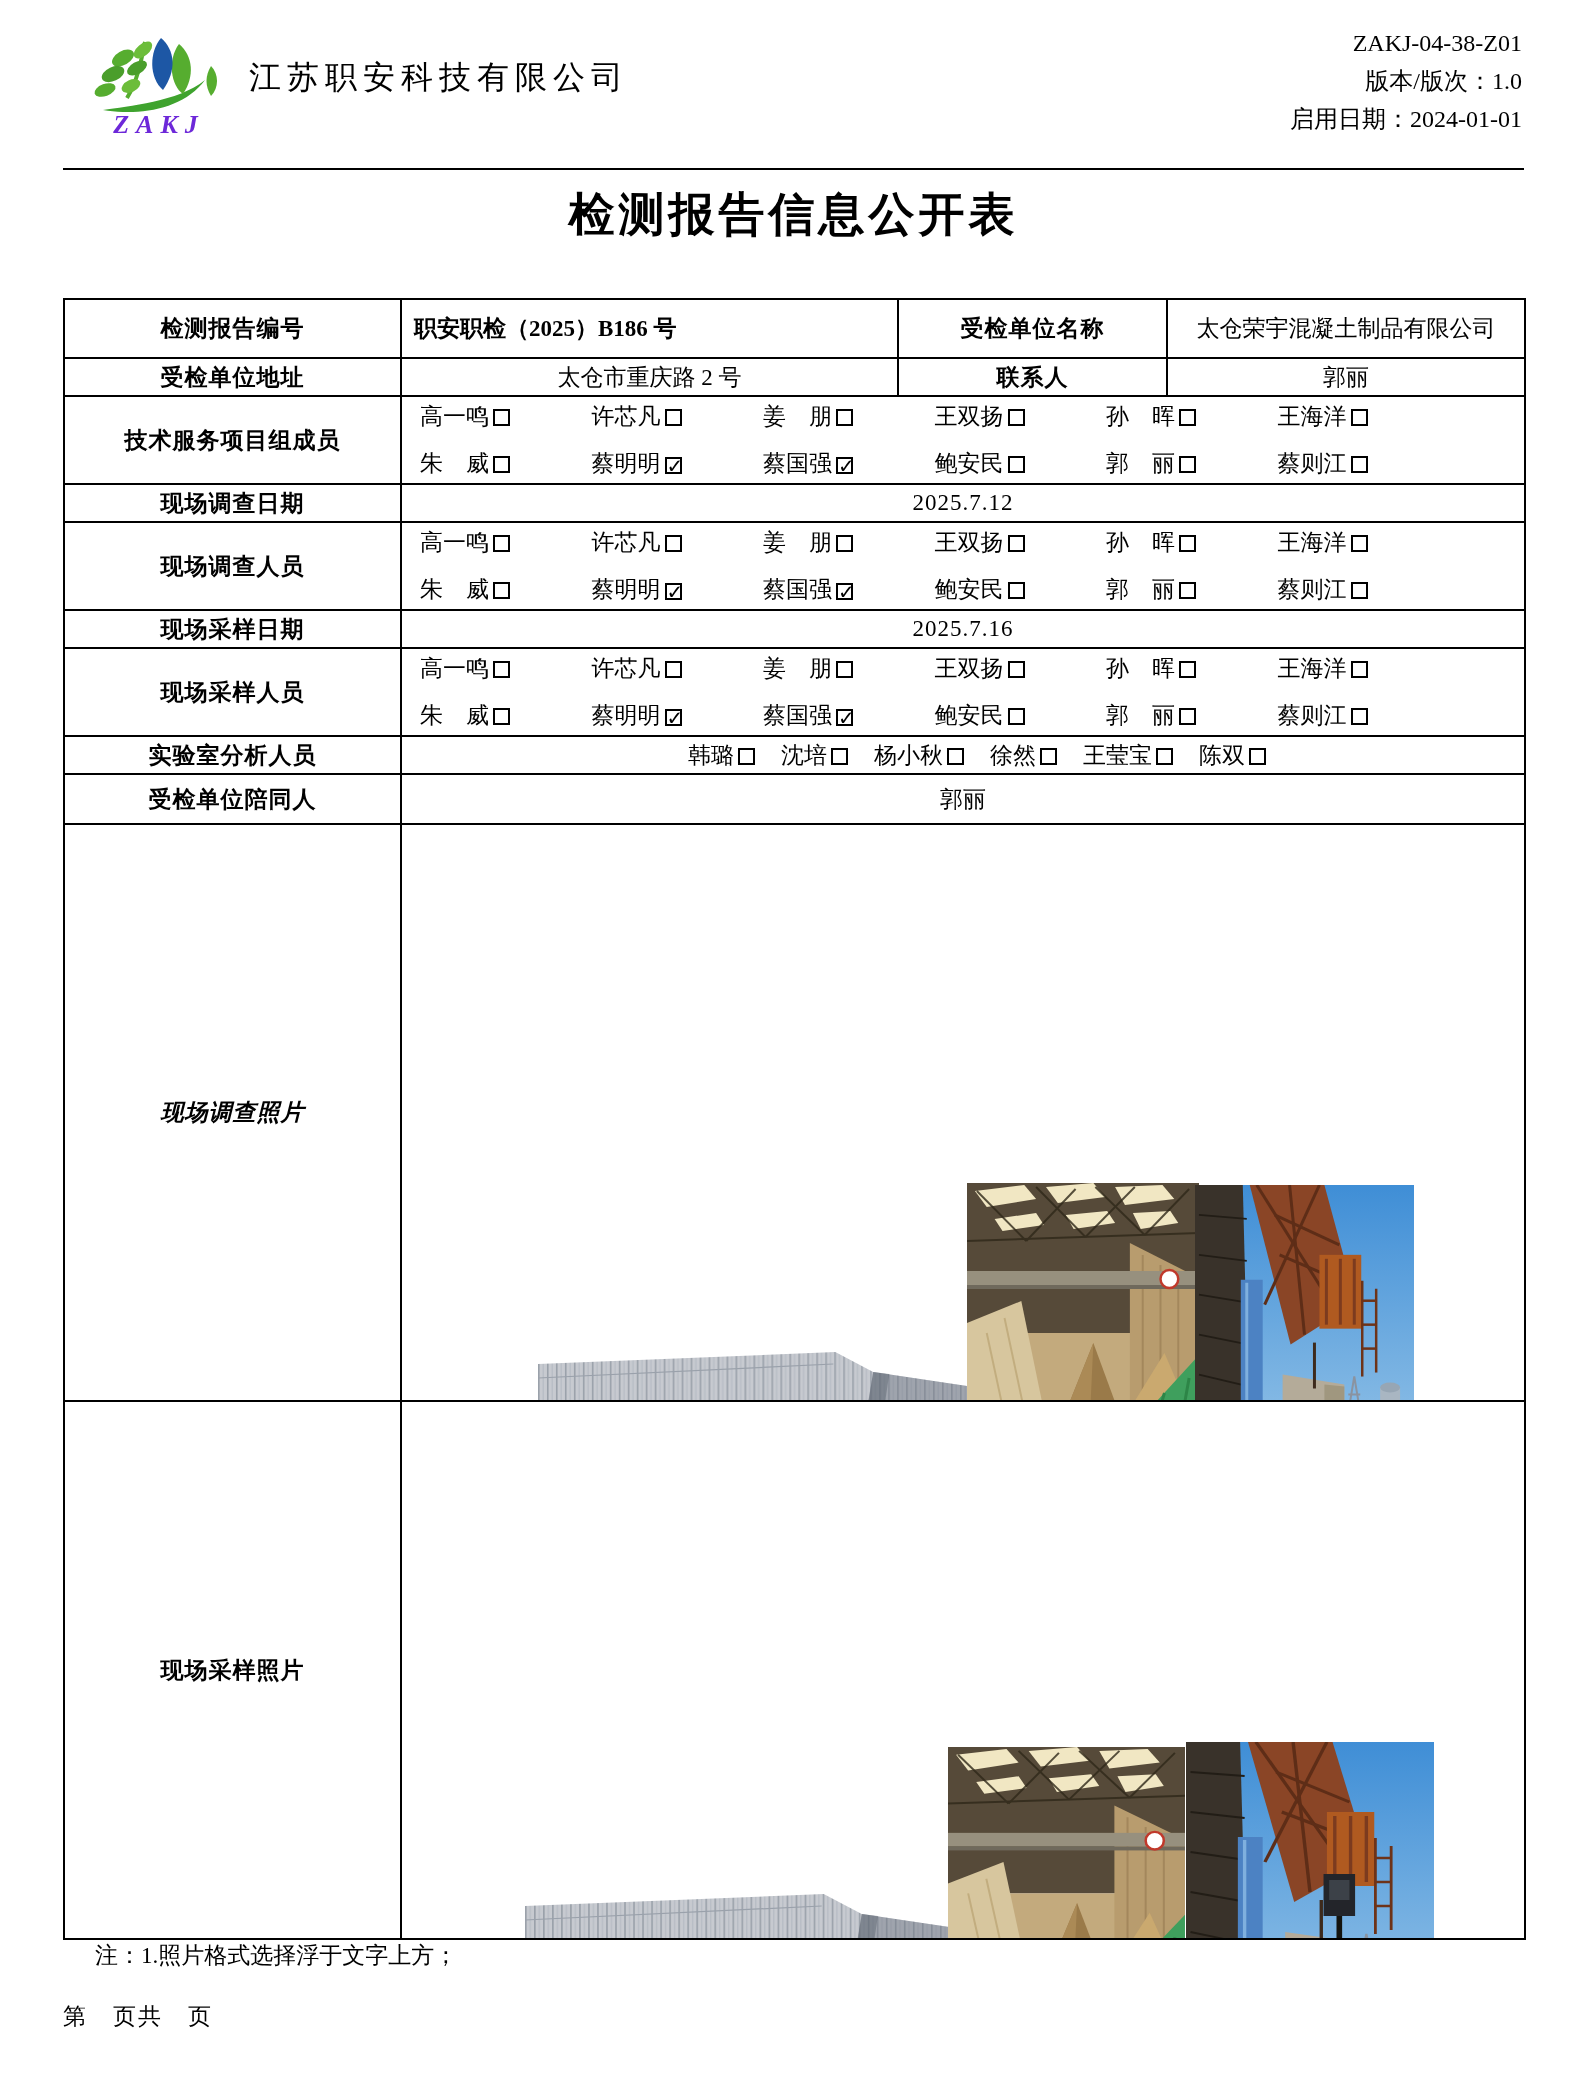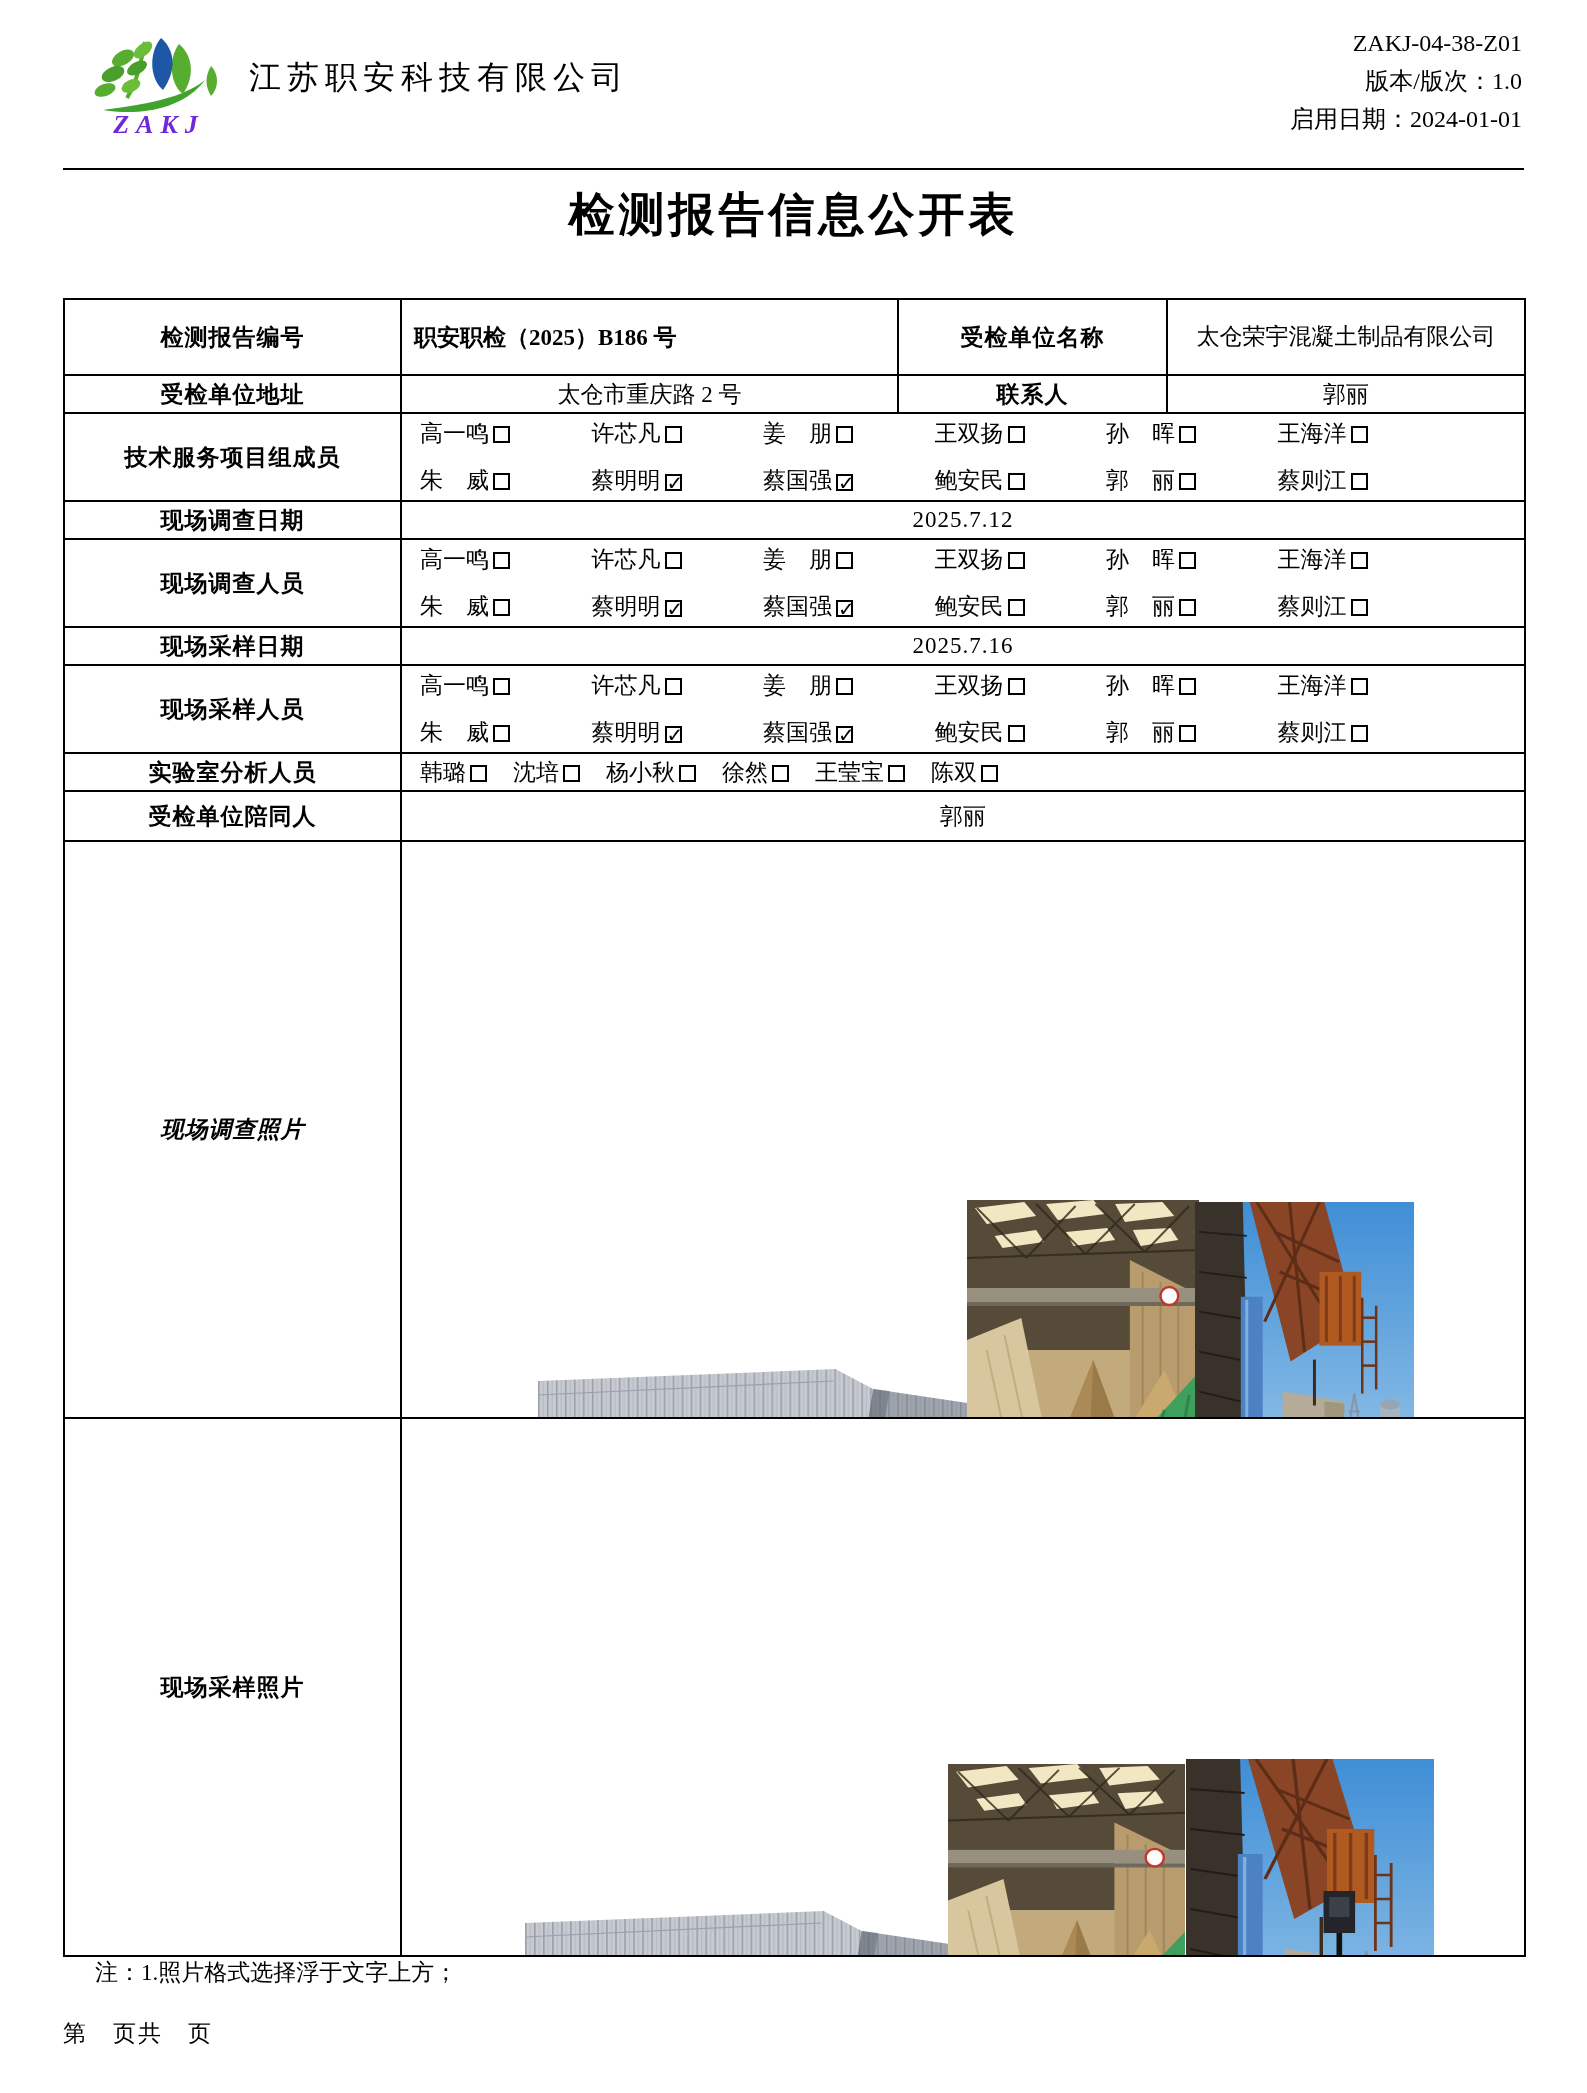--- a/index.html
+++ b/index.html
@@ -23,29 +23,29 @@
   
   .doc-title { text-align:center; font-size:46px; font-weight:bold; letter-spacing:4px; margin-top:14px; }
   
   table.form { border-collapse:collapse; table-layout:fixed; width:1461px; margin-top:52px; }
   table.form td { border:2px solid #000; font-size:23px; vertical-align:middle; overflow:hidden; }
   td.lbl { font-weight:bold; text-align:center; letter-spacing:1px; }
   td.val-left { text-align:left; padding-left:18px; }
   td.val-center { text-align:center; }
   td.bold { font-weight:bold; font-size:24px;padding-left:12px; }
   td.wrap-val { text-align:center; padding:4px 16px; line-height:34px; }
-  tr.h84 { height:76px;margin-top:30px; } tr.h38 { height:38px; } tr.h88 { height:88px; }
+  tr.h84 { height:59px;margin-top:30px; } tr.h38 { height:38px; } tr.h88 { height:88px; }
   tr.h50 { height:50px; } tr.h577 { height:577px;font-style:italic; } tr.h538 { height:538px; }
   .members-grid {
     display:grid; grid-template-columns:repeat(6,1fr);
     padding:0 75px 0 18px; align-items:center;
   }
   .members-grid + .members-grid { margin-top:16px; }
   .member { white-space:nowrap; font-size:23px; }
-  .lab-row { display:flex; gap:26px; padding-left:18px; align-items:center; }
+  .lab-row { display:flex; gap:26px; padding-left:28px; align-items:center;justify-content:center; }
   .cb {
     display:inline-block; width:17px; height:17px; border:2.5px solid #000;
     margin-left:4px; vertical-align:-2px; text-align:center;
     font-family:"DejaVu Sans",sans-serif; font-weight:bold;
     font-size:20px; line-height:14px;
   }
   .date-val { font-size:24px; letter-spacing:1px; }
   
   td.photo-cell { padding:0; }
   .photo-strip { position:relative; width:100%; height:100%; background:#fff; }

